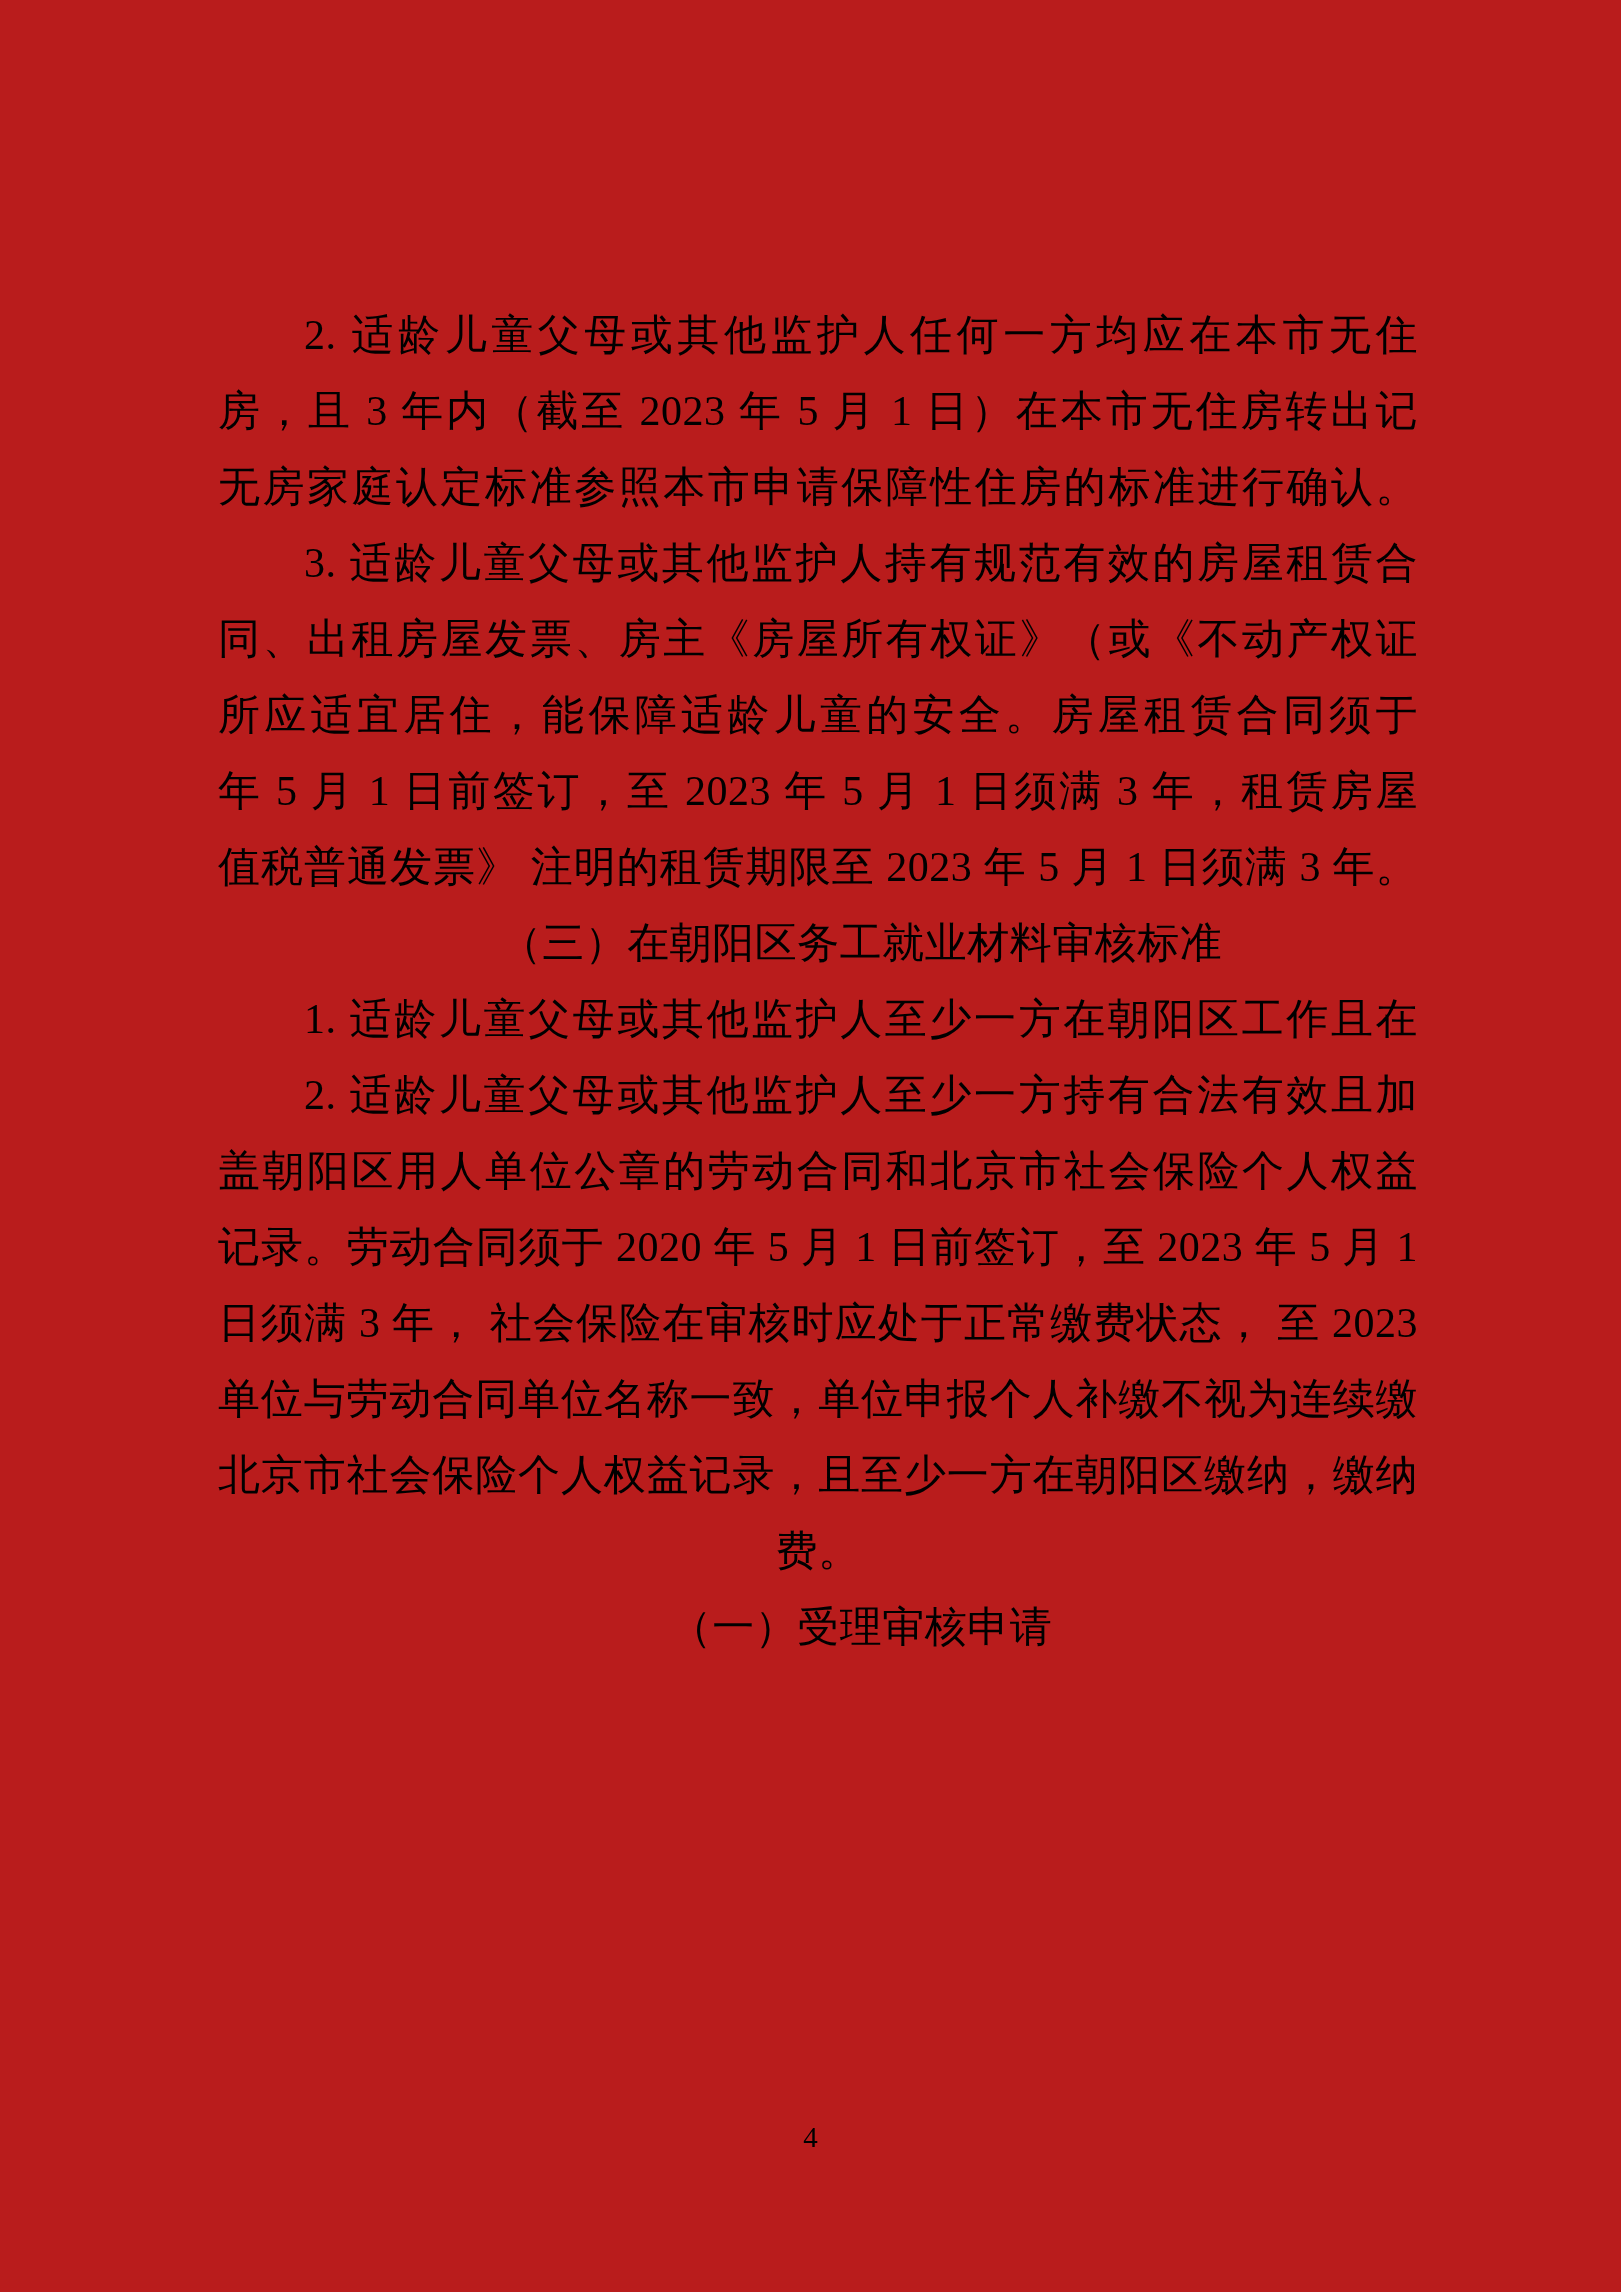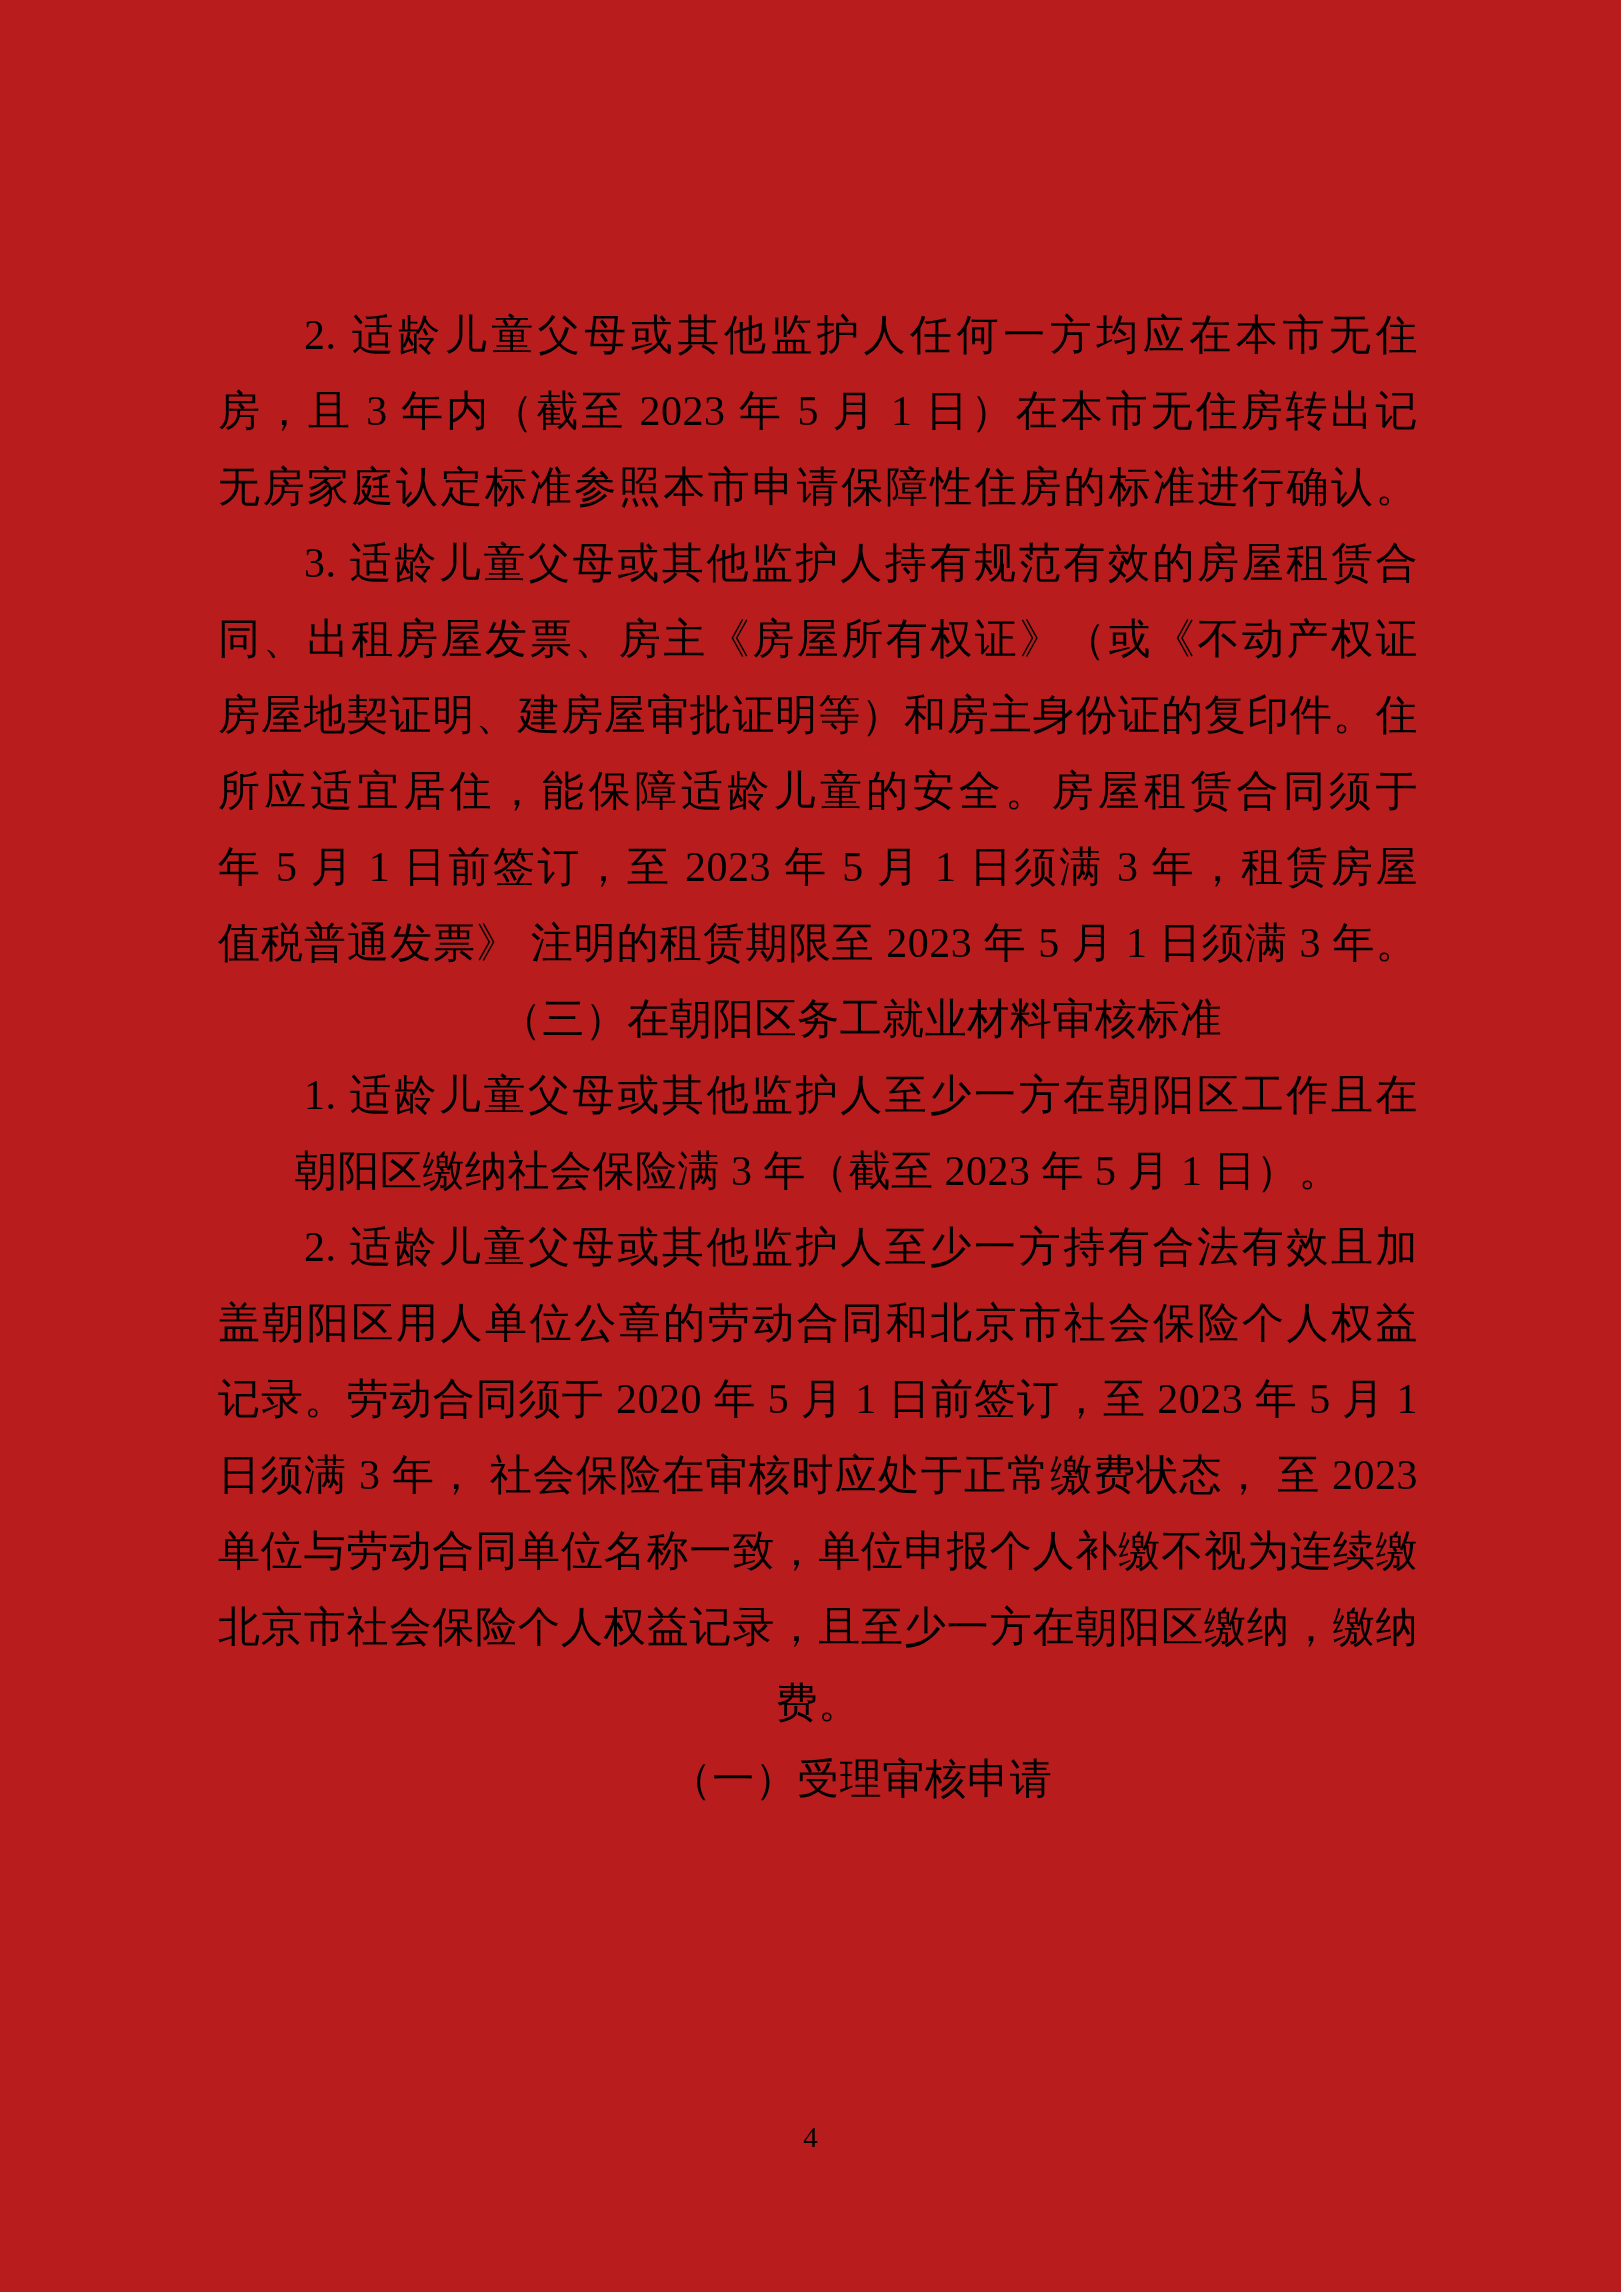--- a/index.html
+++ b/index.html
@@ -63,27 +63,25 @@
 </head>
 <body>
 
 <div class="page">
   <div class="text-block">
       <div class="line body indent justify">2. 适龄儿童父母或其他监护人任何一方均应在本市无住</div>
       <div class="line body justify">房，且 3 年内（截至 2023 年 5 月 1 日）在本市无住房转出记录。</div>
       <div class="line body justify">无房家庭认定标准参照本市申请保障性住房的标准进行确认。</div>
       <div class="line body indent justify">3. 适龄儿童父母或其他监护人持有规范有效的房屋租赁合</div>
       <div class="line body justify">同、出租房屋发票、房主《房屋所有权证》（或《不动产权证书》、</div>
-      <div class="line body justify">房屋地契证明、建房屋审批证明等）和房主身份证的复印件。住</div>
       <div class="line body justify">所应适宜居住，能保障适龄儿童的安全。房屋租赁合同须于 2020</div>
       <div class="line body justify">年 5 月 1 日前签订，至 2023 年 5 月 1 日须满 3 年，租赁房屋《增</div>
       <div class="line body justify">值税普通发票》 注明的租赁期限至 2023 年 5 月 1 日须满 3 年。</div>
       <div class="line kai indent">（三）在朝阳区务工就业材料审核标准</div>
       <div class="line body indent justify">1. 适龄儿童父母或其他监护人至少一方在朝阳区工作且在</div>
-      <div class="line body">朝阳区缴纳社会保险满 3 年（截至 2023 年 5 月 1 日）。</div>
       <div class="line body indent justify">2. 适龄儿童父母或其他监护人至少一方持有合法有效且加</div>
       <div class="line body justify">盖朝阳区用人单位公章的劳动合同和北京市社会保险个人权益</div>
       <div class="line body justify">记录。劳动合同须于 2020 年 5 月 1 日前签订，至 2023 年 5 月 1</div>
       <div class="line body justify">日须满 3 年， 社会保险在审核时应处于正常缴费状态， 至 2023</div>
       <div class="line body justify">单位与劳动合同单位名称一致，单位申报个人补缴不视为连续缴</div>
       <div class="line body justify">北京市社会保险个人权益记录，且至少一方在朝阳区缴纳，缴纳</div>
       <div class="line body">费。</div>
       <div class="line kai indent">（一）受理审核申请</div>
     </div>
   <div class="page-number">4</div>

